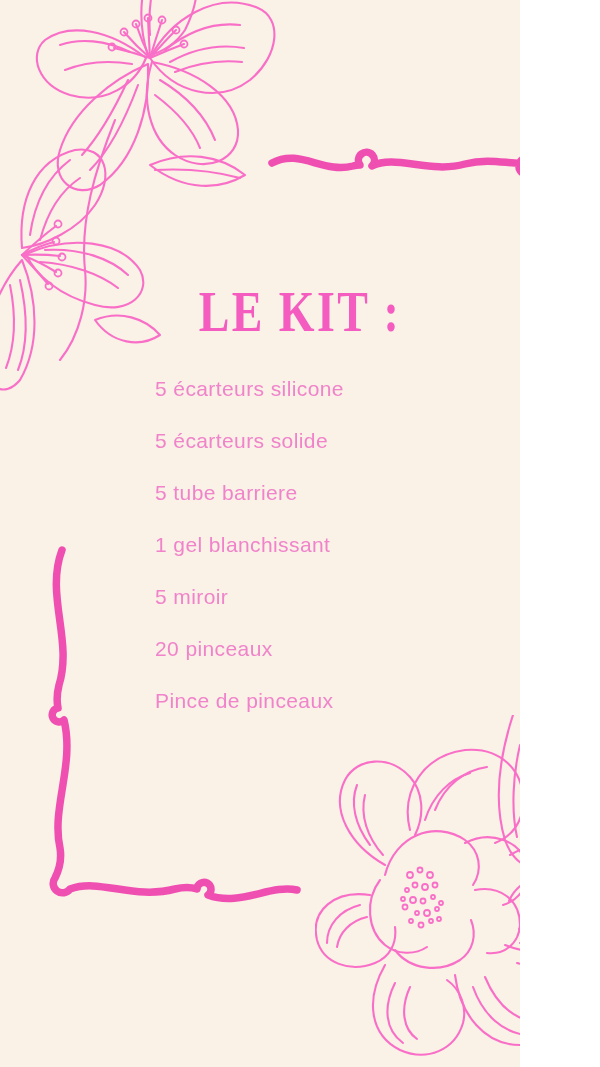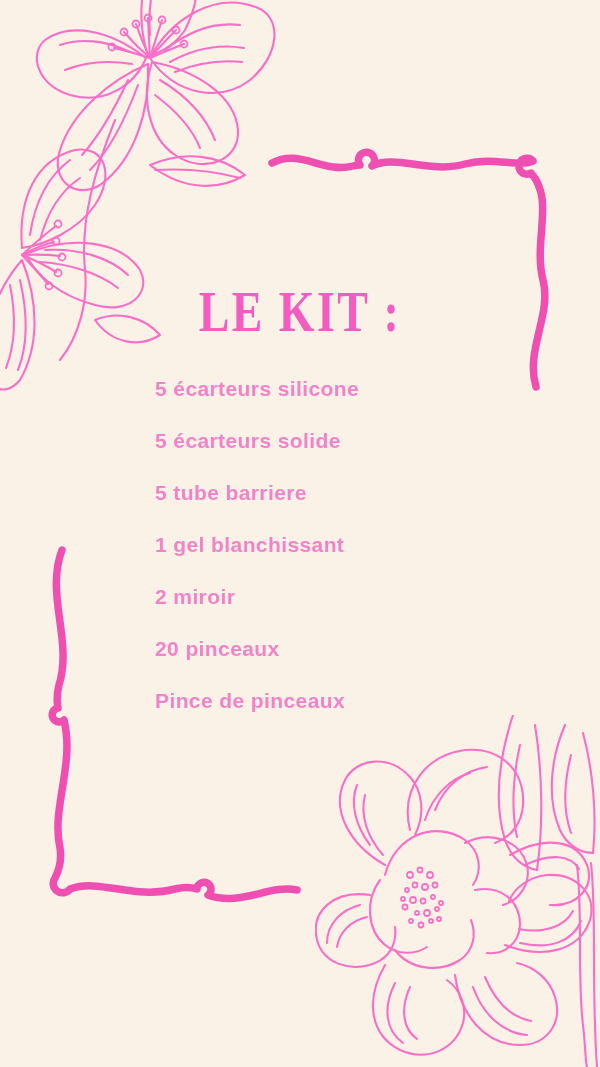--- a/index.html
+++ b/index.html
@@ -1,18 +1,18 @@
 <!DOCTYPE html>
 <html style="--background: #faf1e7; --title: #f45cc0; --list-text: #f083ca; --squiggle: #f04fb2; --flower-line: #f96fc8;"><head>
 <meta charset="utf-8">
 <style>
   html,body{margin:0;padding:0;}
   .page{
     position:relative;
-    width:600px;height:1067px;
+    width:520px;height:1067px;
     background:var(--background,#faf1e7);
     overflow:hidden;
     font-family:"Liberation Sans",sans-serif;
   }
   svg{display:block;}
   .flower-art path, .flower-art line{
     fill:none;stroke:var(--flower-line,#f96fc8);
     stroke-width:2.1;stroke-linecap:round;stroke-linejoin:round;
   }
   .flower-art circle{
@@ -40,21 +40,20 @@
   }
   .kit-list{
     position:absolute;left:155px;top:378px;
   }
   .kit-item{
     font-size:21px;line-height:22px;
     margin-bottom:30px;
     letter-spacing:.4px;
     color:var(--list-text,#f083ca);
     white-space:nowrap;
-    font-weight:bold;
   }
 </style>
 </head>
 <body>
 
 <div class="page">
 
   <svg class="decor tl flower-art" width="290" height="420" viewBox="0 0 290 420">
 
     <path d="M150,58 C170,20 215,-10 258,8 C282,18 280,55 250,80 C220,103 175,95 150,58 Z"></path>
@@ -129,21 +128,21 @@
              C290,60 268,100 278,140 C287,175 260,210 271,247"></path>
   </svg>
 
   <h1 class="title">LE KIT :</h1>
 
   <div class="kit-list">
     <div class="kit-item">5 écarteurs silicone</div>
     <div class="kit-item">5 écarteurs solide</div>
     <div class="kit-item">5 tube barriere</div>
     <div class="kit-item">1 gel blanchissant</div>
-    <div class="kit-item">2 miroir</div>
+    <div class="kit-item">5 miroir</div>
     <div class="kit-item">20 pinceaux</div>
     <div class="kit-item">Pince de pinceaux</div>
   </div>
 
   <svg class="decor bl squiggle" width="285" height="380" viewBox="0 0 285 380">
     <path d="M37,10 C20,55 48,100 34,145 C31,157 32,163 33,168
              a 7 7 0 1 0 6 12
              C50,225 26,268 35,308 C37,320 34,330 30,338
              a 9 9 0 1 0 15 11
              C75,338 108,360 150,349 C158,347 166,347 172,349

